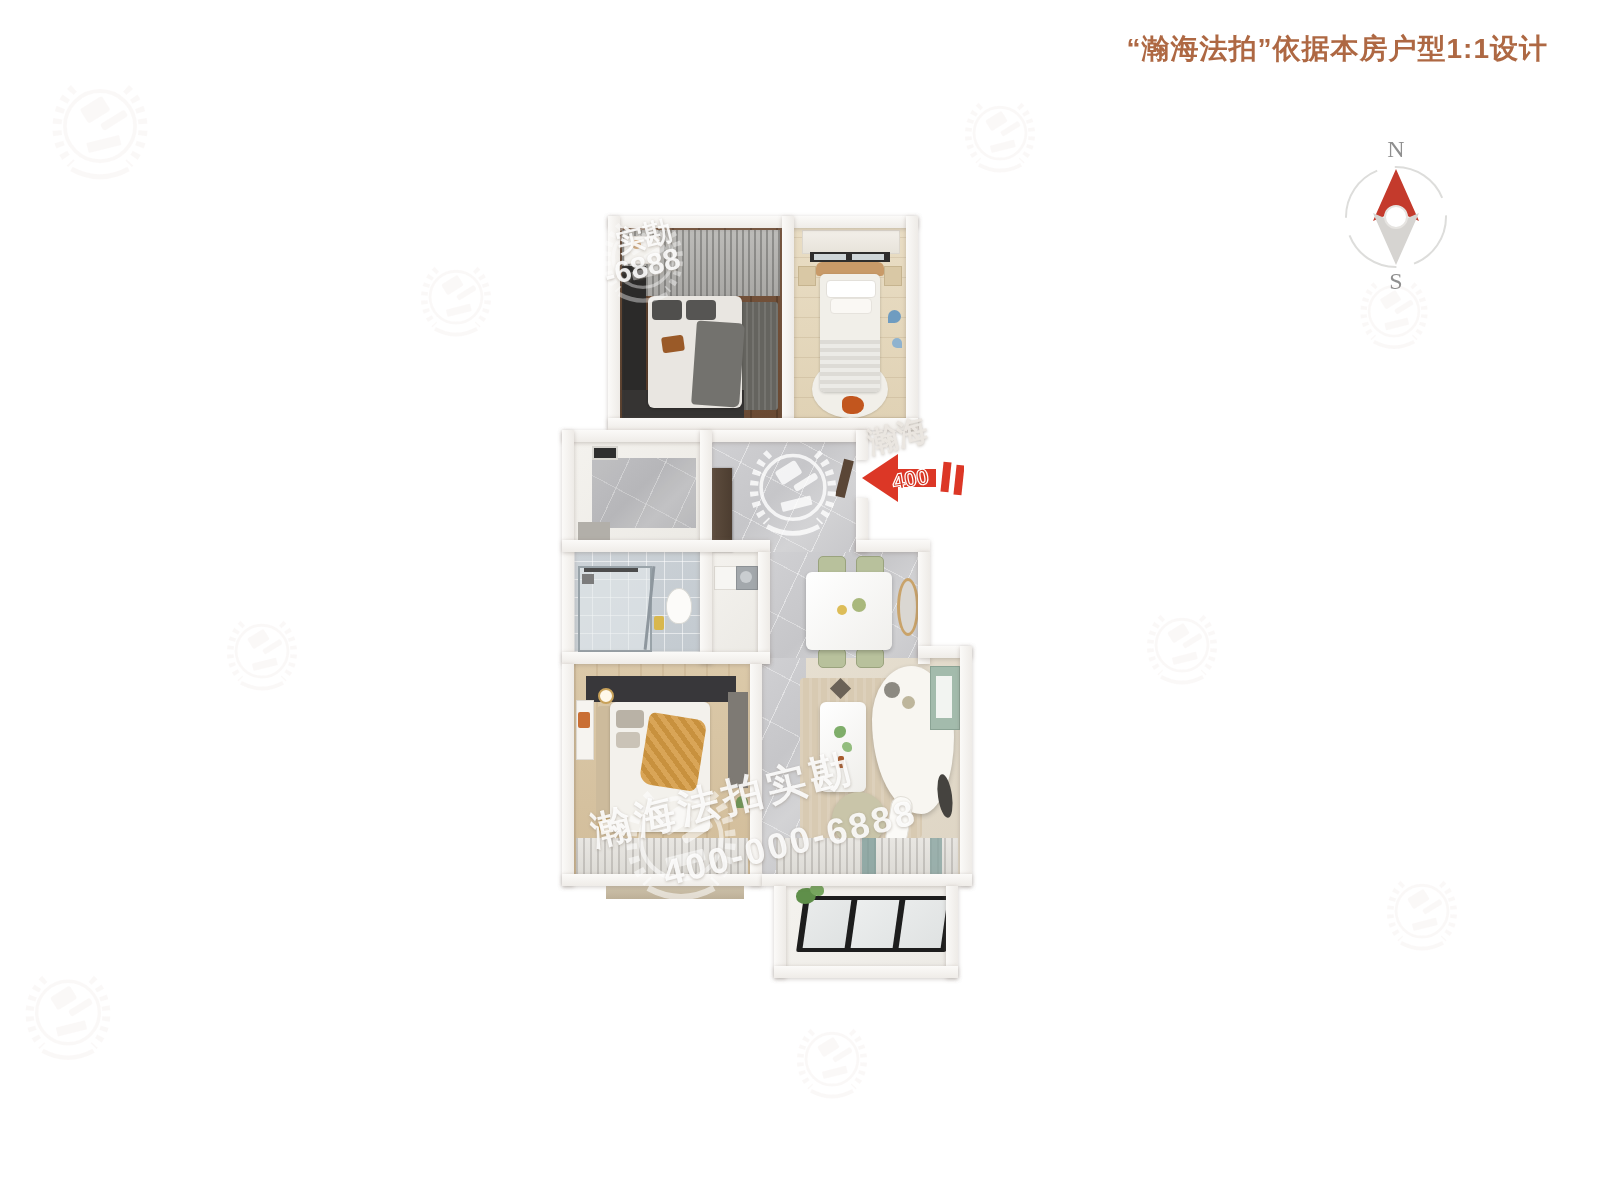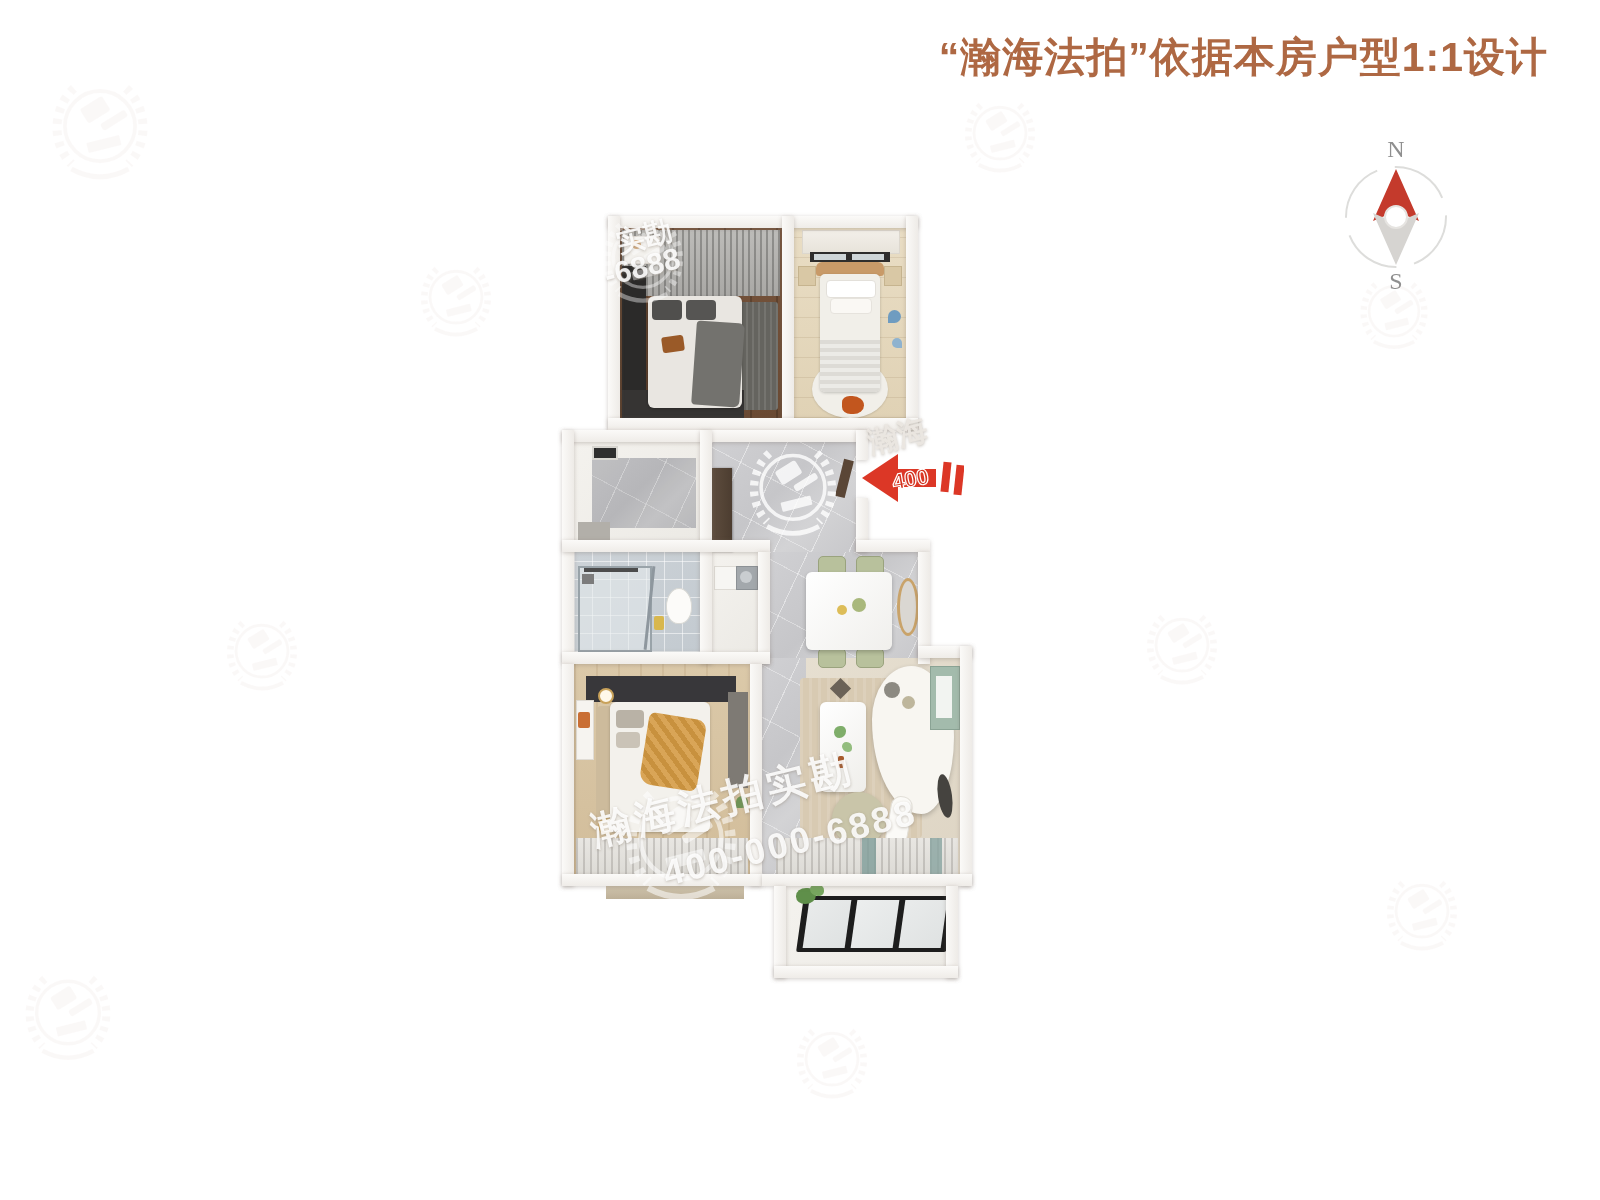--- a/index.html
+++ b/index.html
@@ -1,20 +1,20 @@
 <!DOCTYPE html>
 <html><head>
 <meta charset="utf-8">
 <style>
   html,body{margin:0;padding:0;}
   body{width:1600px;height:1200px;background:#ffffff;font-family:"Liberation Sans",sans-serif;overflow:hidden;}
   #canvas{position:absolute;left:0;top:0;width:1600px;height:1200px;background:#ffffff;}
   .abs{position:absolute;}
   
-  .title{position:absolute;top:30px;right:52px;font-size:41px;font-weight:600;color:#ae6843;letter-spacing:1px;white-space:nowrap;}
+  .title{position:absolute;top:30px;right:52px;font-size:28px;font-weight:600;color:#ae6843;letter-spacing:1px;white-space:nowrap;}
   
   .compass-label{position:absolute;width:60px;text-align:center;font-family:"Liberation Serif",serif;font-size:24px;color:#8f8f8f;}
   
   .wm-bg{position:absolute;color:#c9a6a0;opacity:.07;}
   .wm-bg svg{width:100%;height:100%;}
   .wm-white{position:absolute;color:#ffffff;opacity:.65;}
   .wm-white svg{width:100%;height:100%;}
   .wm-text{position:absolute;color:rgba(255,255,255,.88);font-weight:700;white-space:nowrap;
            text-shadow:0 1px 3px rgba(140,128,115,.45);transform:rotate(-14deg);}
   

